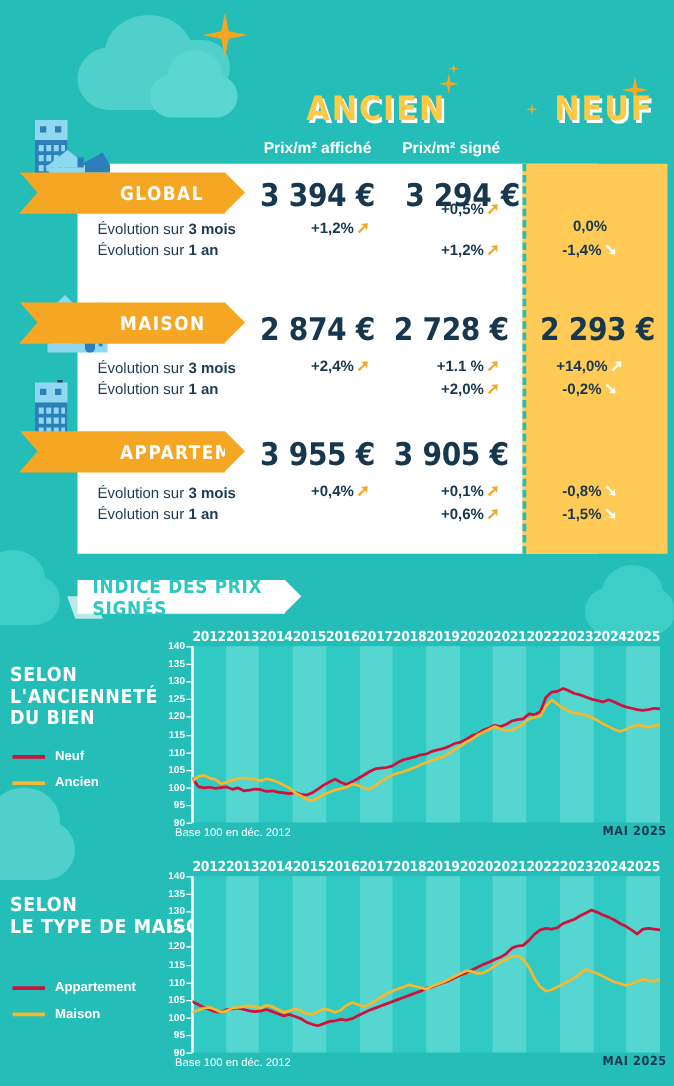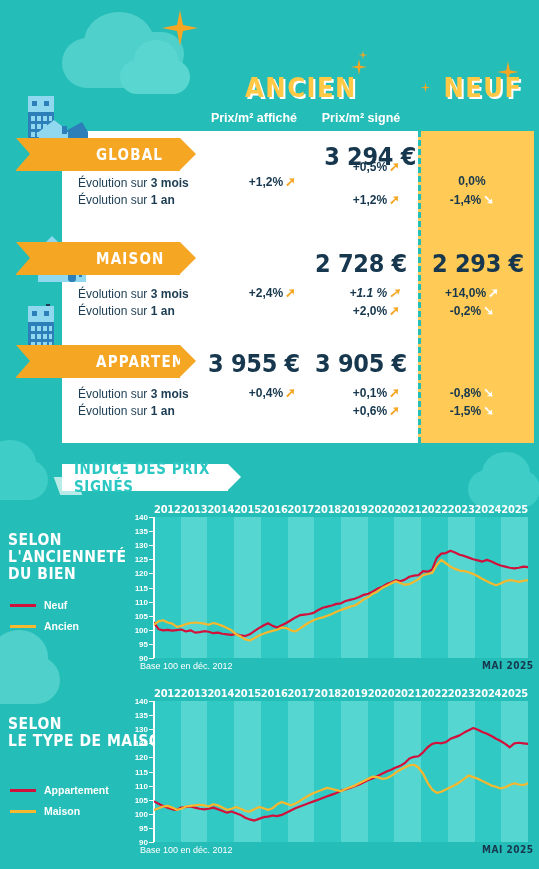--- a/index.html
+++ b/index.html
@@ -243,20 +243,21 @@
 
   <div class="ribbon" style="left:16px;top:138px;width:164px;">
     <span class="ribbon-label">GLOBAL</span>
   </div>
   <div class="evo" style="left:78px;top:175px;">
     <span>Évolution sur </span><b>3 mois</b>
   </div>
   <div class="evo" style="left:78px;top:192px;">
     <span>Évolution sur </span><b>1 an</b>
   </div>
+  <div class="val" style="left:196px;top:142px;width:116px;">3 394 €</div>
   <div class="val" style="left:306px;top:142px;width:110px;text-align:right;">3 294 €</div>
   <div class="pct" style="left:216px;top:174px;width:80px;"><span>+1,2%</span><span class="ar">➚</span></div>
   <div class="pct" style="left:320px;top:159px;width:80px;"><span>+0,5%</span><span class="ar">➚</span></div>
   <div class="pct" style="left:320px;top:192px;width:80px;"><span>+1,2%</span><span class="ar">➚</span></div>
   <div class="pct onyellow" style="left:430px;top:174px;width:84px;text-align:center;"><span>0,0%</span></div>
   <div class="pct onyellow" style="left:430px;top:192px;width:84px;text-align:center;"><span>-1,4%</span><span class="ar">➘</span></div>
 
   <svg style="position:absolute;left:32px;top:228px;" width="60" height="56" viewBox="0 0 60 56">
     <path d="M2 26 L20 8 L38 26 Z" fill="#8fd8ef"></path>
     <rect x="6" y="26" width="28" height="28" fill="#8fd8ef"></rect>
@@ -281,24 +282,25 @@
 
   <div class="ribbon" style="left:16px;top:242px;width:164px;">
     <span class="ribbon-label">MAISON</span>
   </div>
   <div class="evo" style="left:78px;top:286px;">
     <span>Évolution sur </span><b>3 mois</b>
   </div>
   <div class="evo" style="left:78px;top:303px;">
     <span>Évolution sur </span><b>1 an</b>
   </div>
+  <div class="val" style="left:196px;top:249px;width:116px;">2 874 €</div>
   <div class="val" style="left:306px;top:249px;width:110px;">2 728 €</div>
   <div class="val" style="left:422px;top:249px;width:112px;">2 293 €</div>
   <div class="pct" style="left:216px;top:285px;width:80px;"><span>+2,4%</span><span class="ar">➚</span></div>
-  <div class="pct" style="left:320px;top:285px;width:80px;font-style:italic;"><span>+1.1 %</span><span class="ar">➚</span></div>
+  <div class="pct" style="left:320px;top:285px;width:80px;"><span>+1.1 %</span><span class="ar">➚</span></div>
   <div class="pct" style="left:320px;top:303px;width:80px;"><span>+2,0%</span><span class="ar">➚</span></div>
   <div class="pct onyellow" style="left:430px;top:285px;width:84px;text-align:center;"><span>+14,0%</span><span class="ar">➚</span></div>
   <div class="pct onyellow" style="left:430px;top:303px;width:84px;text-align:center;"><span>-0,2%</span><span class="ar">➘</span></div>
 
   <svg style="position:absolute;left:20px;top:300px;" width="44" height="76" viewBox="0 0 44 76">
     <rect x="26" y="4" width="4" height="12" fill="#1b3c52"></rect>
     <rect x="8" y="6" width="26" height="68" fill="#8fd8ef"></rect>
     <rect x="8" y="22" width="26" height="52" fill="#2c7fb8"></rect>
     <rect x="12" y="11" width="5" height="5" fill="#2c7fb8"></rect>
       <rect x="24" y="11" width="5" height="5" fill="#2c7fb8"></rect>

